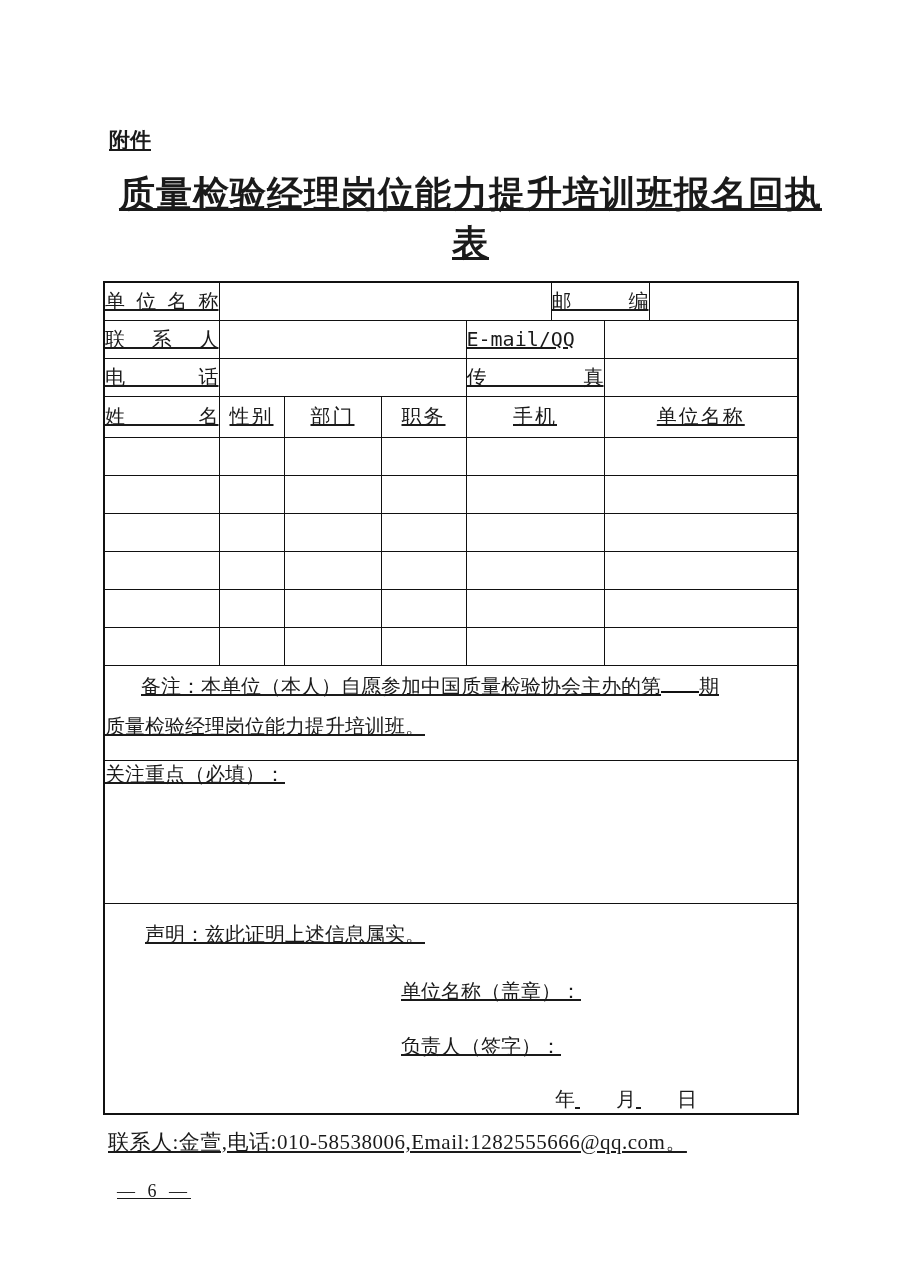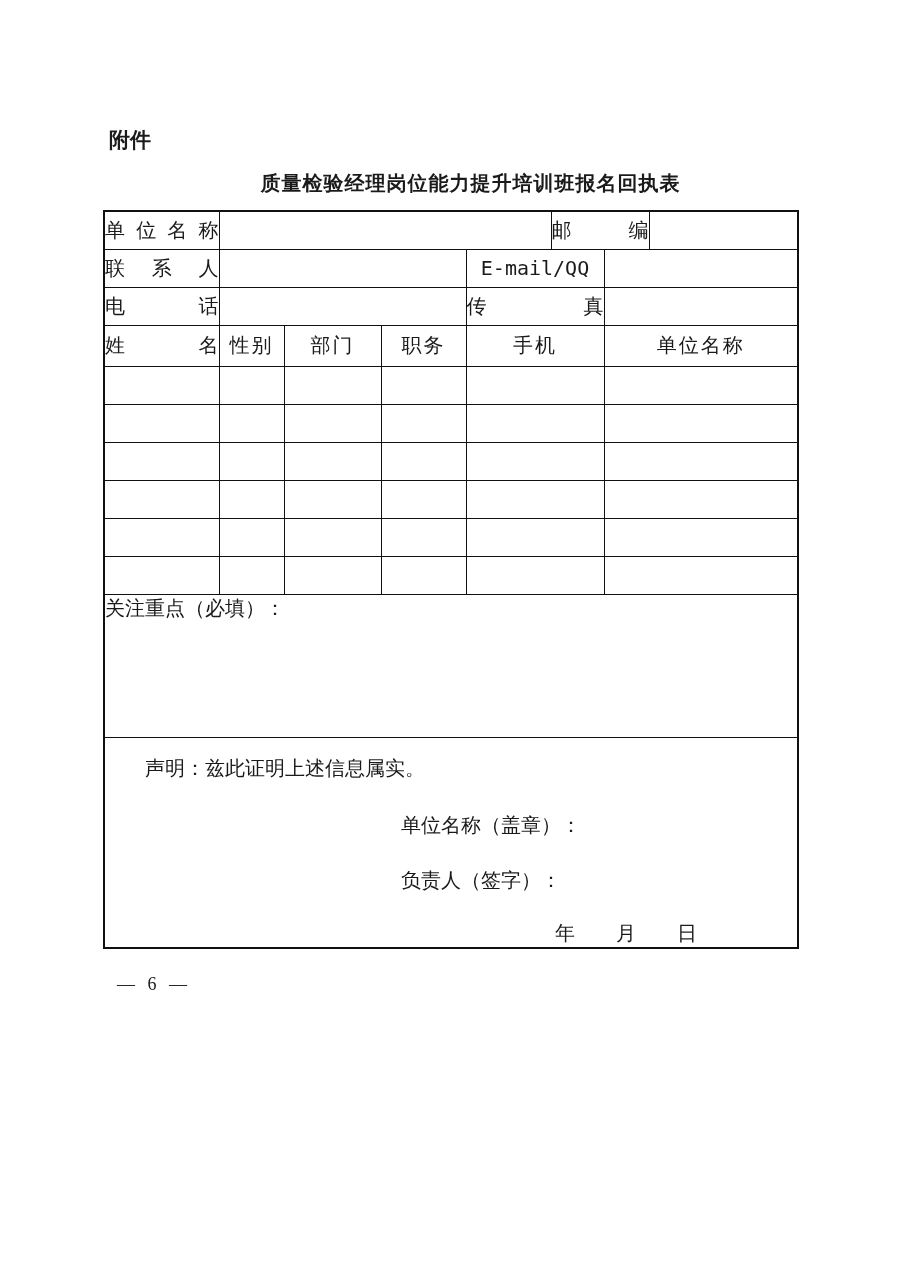--- a/index.html
+++ b/index.html
@@ -5,32 +5,32 @@
   * { box-sizing: border-box; }
   html,body { margin:0; padding:0; }
   body {
     width: 900px; height: 1273px;
     background: #ffffff;
     color: #1a1a1a;
     font-family: "Liberation Serif", "DejaVu Serif", serif;
     position: relative;
     overflow: hidden;
   }
-  .page { padding: 126px 62px 0 103px; }
+  .page { padding: 126px 62px 0 103px; text-decoration: underline; }
 
   .attachment {
     font-family: "Liberation Sans", "DejaVu Sans", sans-serif;
     font-weight: bold;
     font-size: 21px;
     margin-left: 6px;
   }
   .doc-title {
     text-align: center;
     font-weight: bold;
-    font-size: 20px;
+    font-size: 36px;
     letter-spacing: 1px;
     margin-top: 16px;
     margin-bottom: 13px;
   }
 
   table.form {
     border-collapse: collapse;
     table-layout: fixed;
     width: 694px;
     border: 2.5px solid #111;
@@ -49,21 +49,21 @@
   .h143 { height: 143px; }
   .h185 { height: 185px; }
 
   .spread {
     text-align: justify;
     text-align-last: justify;
     padding: 0 10px;
   }
   .spread-wide { text-align: justify; text-align-last: justify; padding: 0 16px; }
   .ctr { text-align: center; letter-spacing: 2px; }
-  .latin { text-align: center; font-family: "DejaVu Sans Mono", "Liberation Mono", monospace; font-size: 18px; letter-spacing: 0; }
+  .latin { text-align: left; font-family: "DejaVu Sans Mono", "Liberation Mono", monospace; font-size: 18px; letter-spacing: 0; }
 
   .remark-cell { vertical-align: top; padding: 6px 10px 0 10px; line-height: 40px; }
   .remark-cell p { margin: 0; }
   .indent2 { text-indent: 36px; }
   .blank-underline {
     display: inline-block;
     width: 38px;
     border-bottom: 2px solid #111;
     height: 1em;
     vertical-align: baseline;
@@ -207,20 +207,26 @@
           <td class="h38"></td>
           <td class="h38"></td>
           <td class="h38"></td>
           <td class="h38"></td>
           <td class="h38" colspan="2"></td>
           <td class="h38" colspan="2"></td>
         </tr>
       </tbody>
 
     <tbody>
+        <tr>
+      <td class="h95 remark-cell" colspan="8">
+        <p class="indent2"><span>备注：本单位（本人）自愿参加中国质量检验协会主办的第</span><span class="blank-underline"></span><span>期</span></p>
+        <p>质量检验经理岗位能力提升培训班。</p>
+      </td>
+    </tr>
 
 
     <tr>
       <td class="h143 focus-cell" colspan="8">
         <span>关注重点（必填）：</span>
       </td>
     </tr>
 
     <tr>
       <td class="h185 decl-cell" colspan="8">
@@ -230,16 +236,17 @@
         <div class="decl-date">
           <span>年</span>
           <span class="dm">月</span>
           <span class="dm">日</span>
         </div>
       </td>
     </tr>
   </tbody>
     </table>
 
+  <div class="footer-contact">联系人:金萱,电话:010-58538006,Email:1282555666@qq.com。</div>
 
   <div class="page-number">— 6 —</div>
 
 </div>
 
 </body></html>

